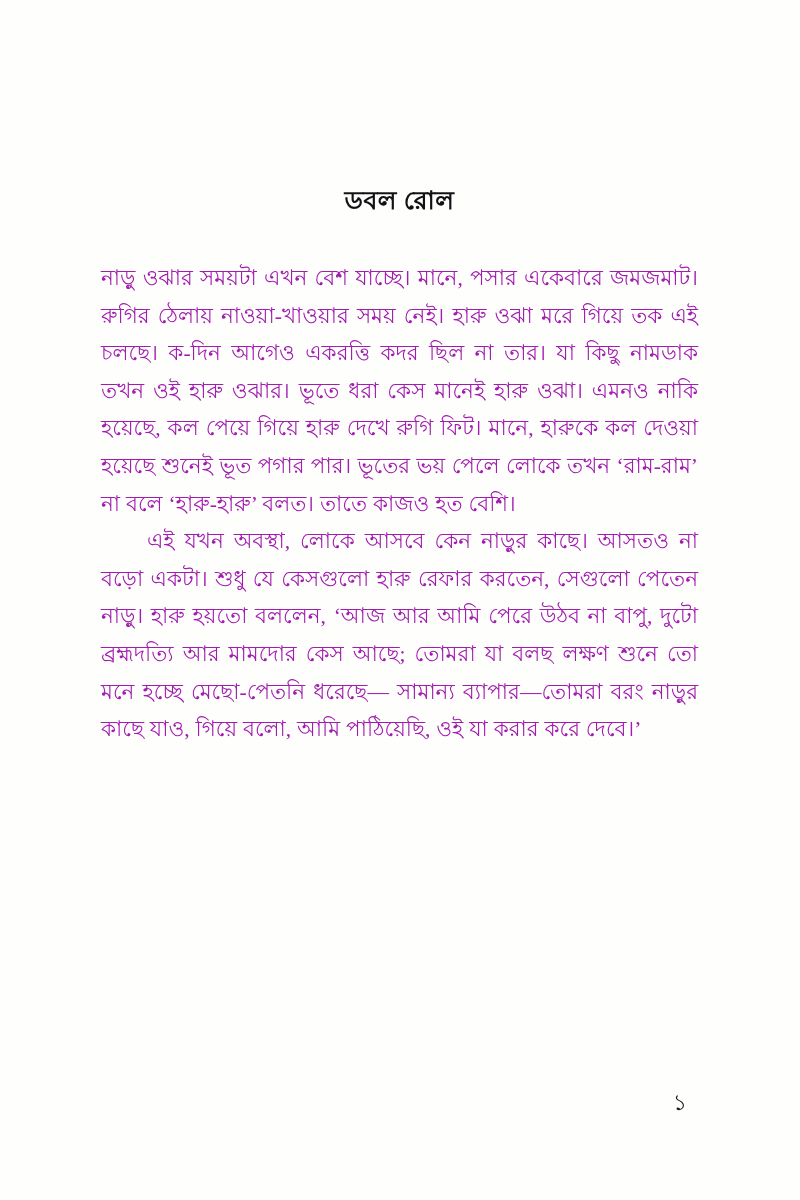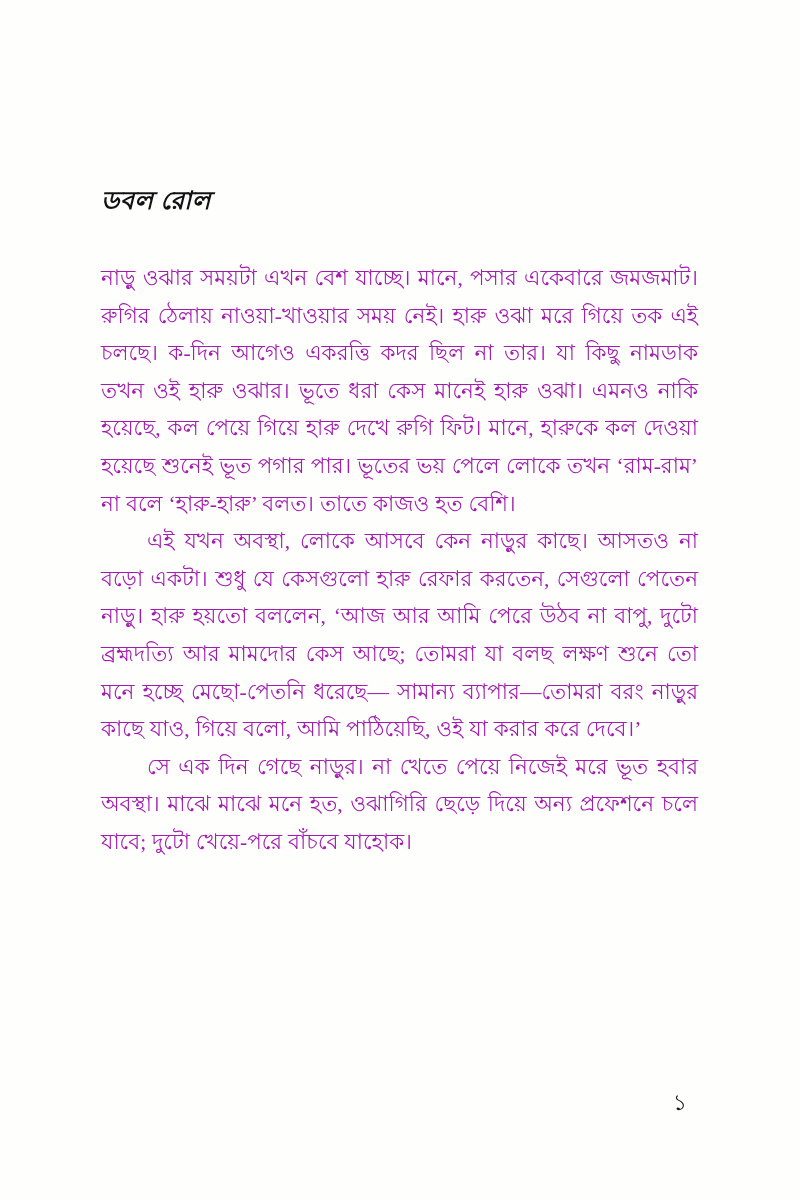--- a/index.html
+++ b/index.html
@@ -26,27 +26,27 @@
 
   
   .textblock {
     position: absolute;
     left: 101px;
     top: 186px;
     width: 597px;
   }
 
   .chapter-title {
+    text-align: center;
     font-size: 25px;
     font-weight: 700;
     letter-spacing: 0.5px;
     margin: 0 0 44px 0;
     line-height: 1.2;
     color: #121214;
-    font-style: italic;
   }
 
   .para {
     margin: 0 0 0 0;
     font-size: 21.5px;
     line-height: 37.6px;
     text-align: justify;
     text-justify: inter-word;
     word-spacing: 0.5px;
     color: #a21caf;
@@ -89,21 +89,20 @@
 <div class="page">
 
   <div class="textblock">
 
     <h1 class="chapter-title">ডবল রোল</h1>
 
     <p class="para no-stretch">নাড়ু ওঝার সময়টা এখন বেশ যাচ্ছে। মানে, পসার একেবারে জমজমাট। রুগির ঠেলায় নাওয়া-খাওয়ার সময় নেই। হারু ওঝা মরে গিয়ে তক এই চলছে। ক-দিন আগেও একরত্তি কদর ছিল না তার। যা কিছু নামডাক তখন ওই হারু ওঝার। ভূতে ধরা কেস মানেই হারু ওঝা। এমনও নাকি হয়েছে, কল পেয়ে গিয়ে হারু দেখে রুগি ফিট। মানে, হারুকে কল দেওয়া হয়েছে শুনেই ভূত পগার পার। ভূতের ভয় পেলে লোকে তখন ‘রাম-রাম’ না বলে ‘হারু-হারু’ বলত। তাতে কাজও হত বেশি।</p>
 
     <p class="para indented no-stretch">এই যখন অবস্থা, লোকে আসবে কেন নাড়ুর কাছে। আসতও না বড়ো একটা। শুধু যে কেসগুলো হারু রেফার করতেন, সেগুলো পেতেন নাড়ু। হারু হয়তো বললেন, ‘আজ আর আমি পেরে উঠব না বাপু, দুটো ব্রহ্মদত্যি আর মামদোর কেস আছে; তোমরা যা বলছ লক্ষণ শুনে তো মনে হচ্ছে মেছো-পেতনি ধরেছে— সামান্য ব্যাপার—তোমরা বরং নাড়ুর কাছে যাও, গিয়ে বলো, আমি পাঠিয়েছি, ওই যা করার করে দেবে।’</p>
 
-    <p class="para indented no-stretch">সে এক দিন গেছে নাড়ুর। না খেতে পেয়ে নিজেই মরে ভূত হবার অবস্থা। মাঝে মাঝে মনে হত, ওঝাগিরি ছেড়ে দিয়ে অন্য প্রফেশনে চলে যাবে; দুটো খেয়ে-পরে বাঁচবে যাহোক।</p>
 
 
   </div>
 
   <div class="page-number">
     <span>১</span>
   </div>
 
 </div>
 

